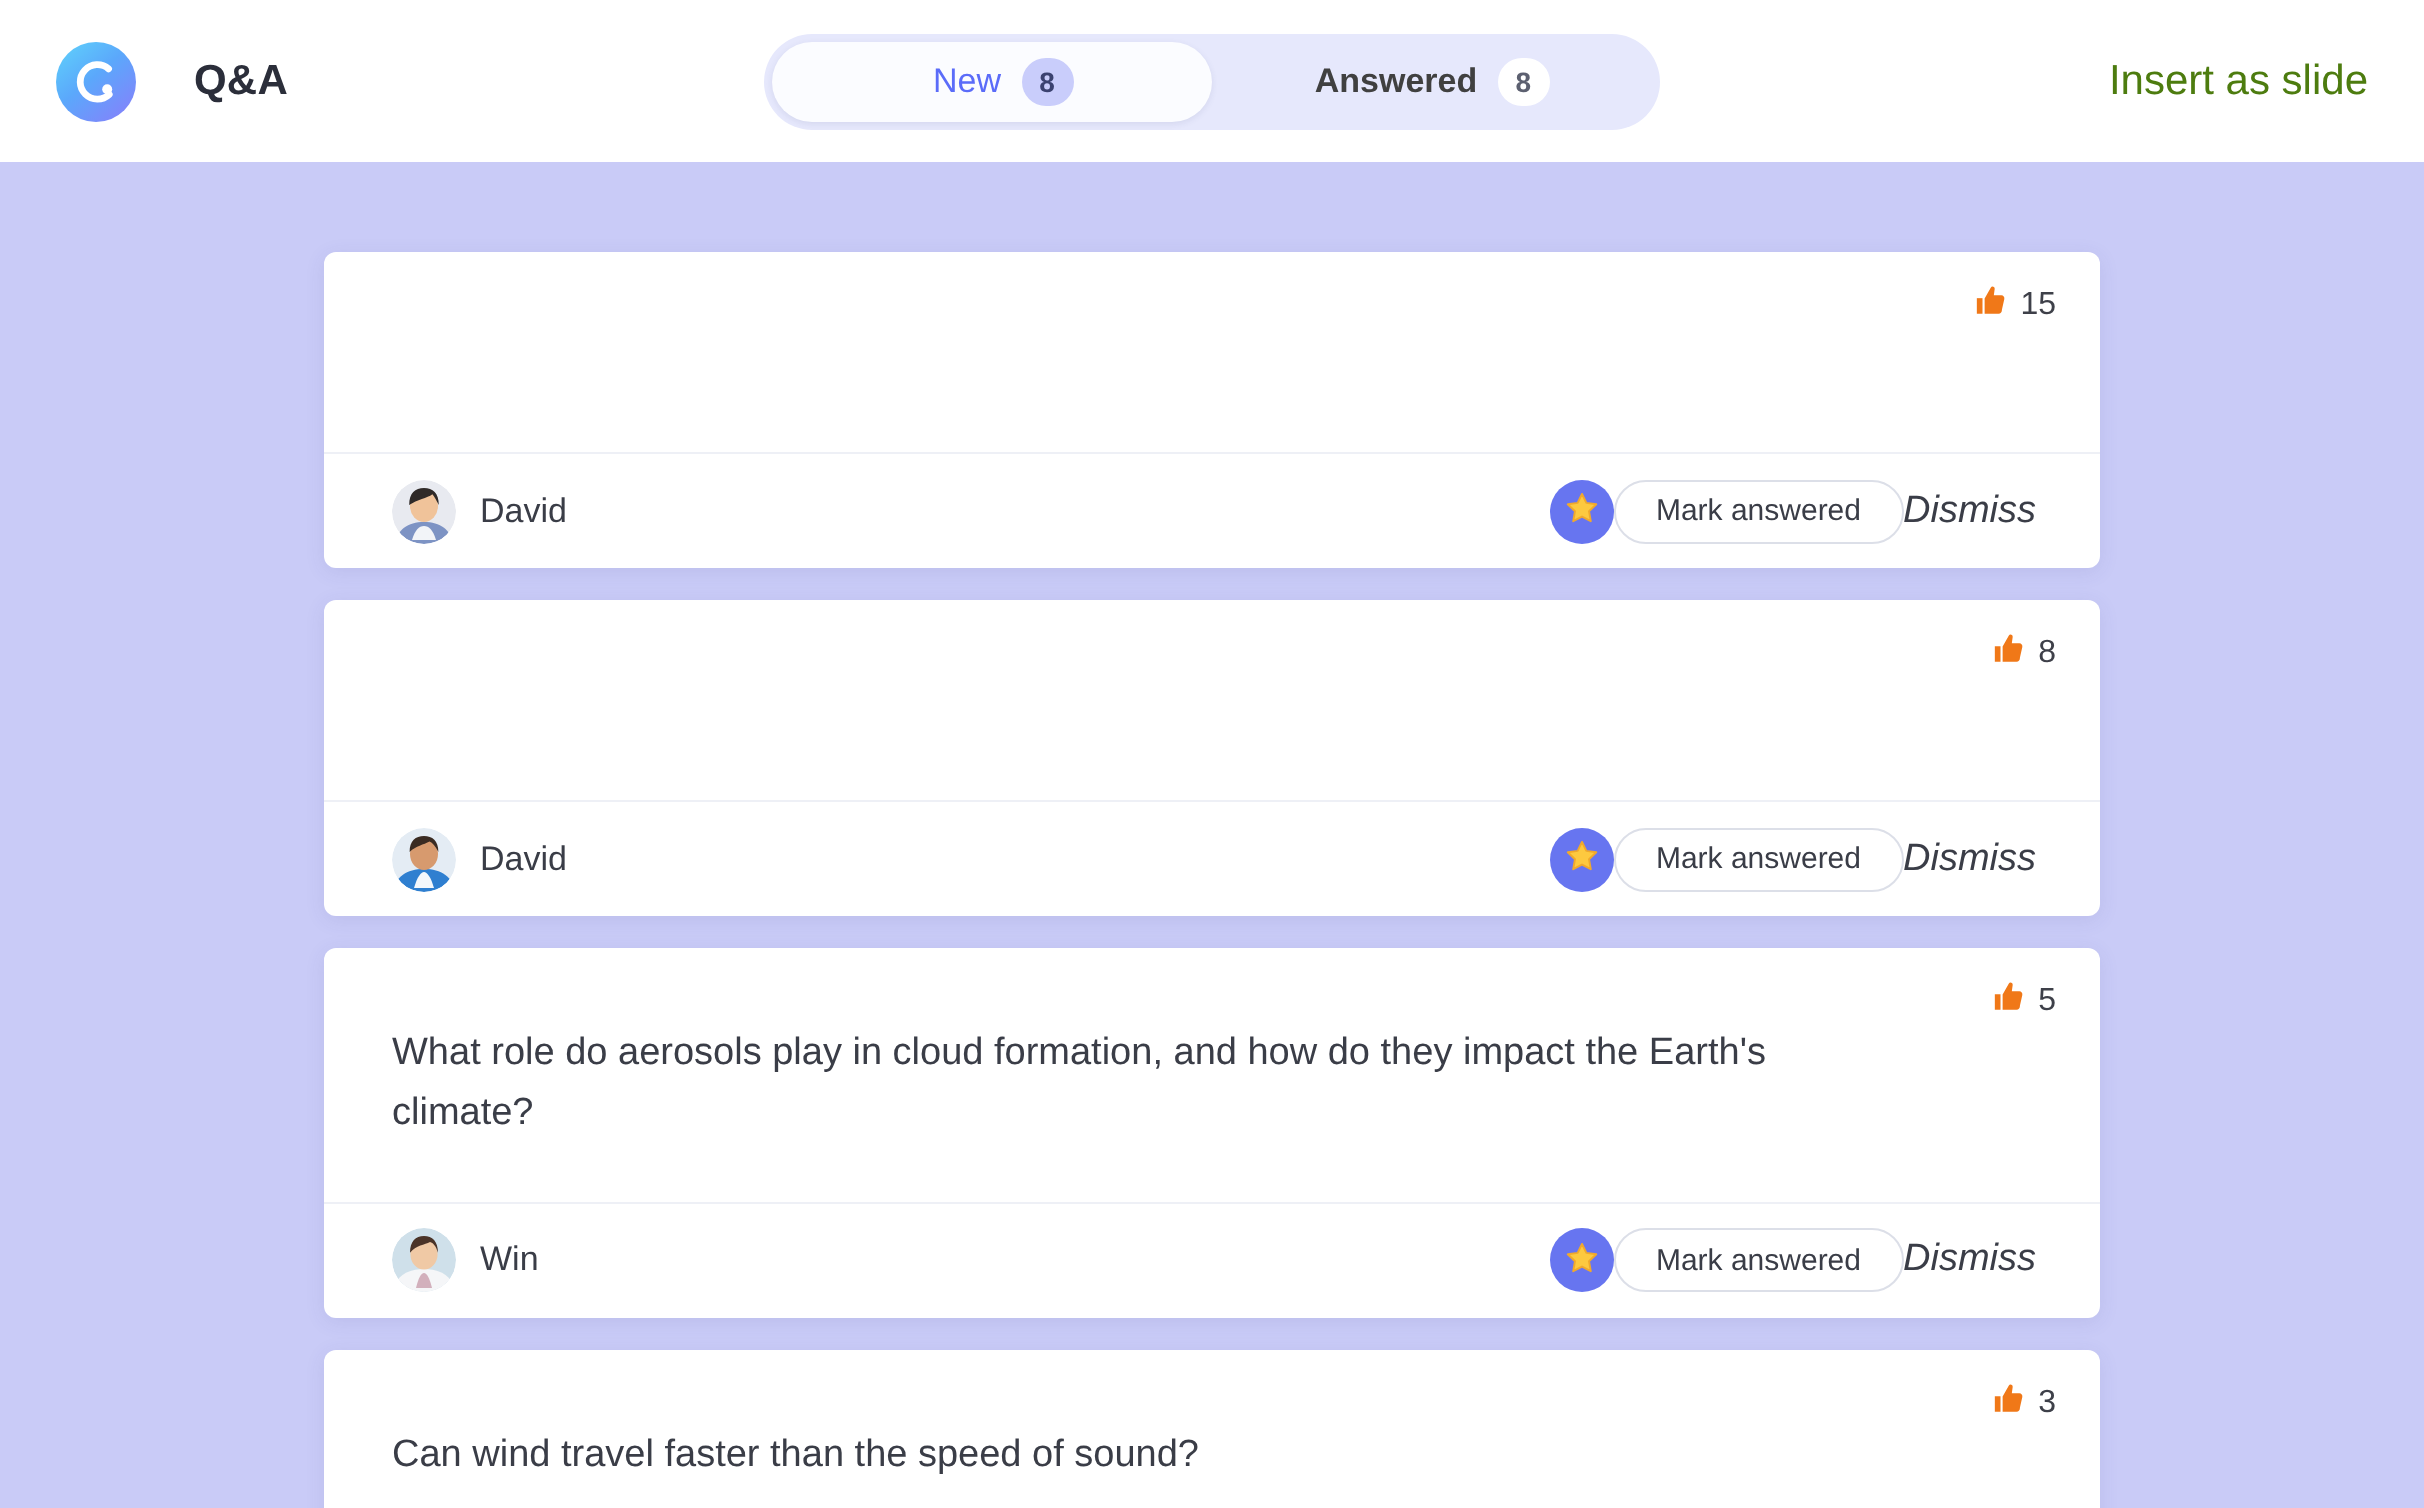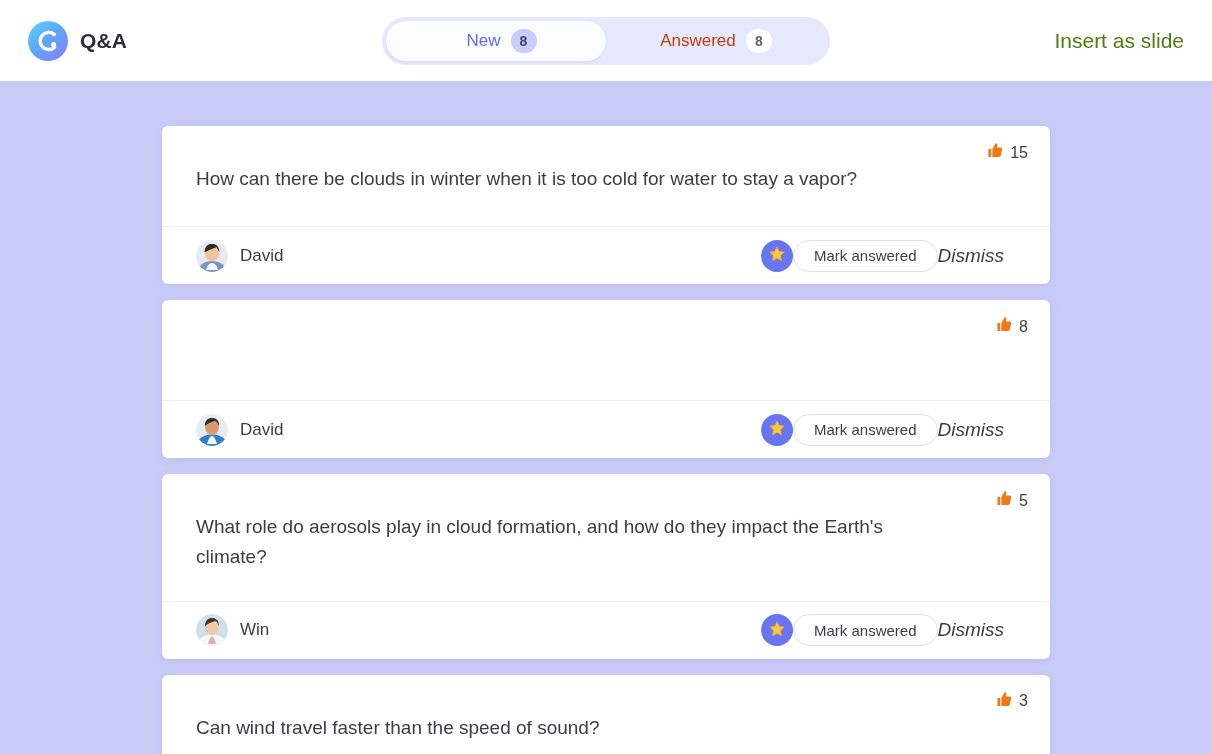--- a/index.html
+++ b/index.html
@@ -19,21 +19,21 @@
     position: relative;
     height: 81px;
     background: #ffffff;
     display: flex;
     align-items: center;
     padding: 0 28px;
   }
   .brand {
     display: flex;
     align-items: center;
-    gap: 12px;
+    gap: 29px;
     flex: 0 0 auto;
   }
   .logo-mark {
     width: 40px;
     height: 40px;
     border-radius: 50%;
     background: linear-gradient(140deg, #5fd4fb 0%, #5ba8fb 45%, #8a7cfb 100%);
     display: flex;
     align-items: center;
     justify-content: center;
@@ -75,22 +75,22 @@
     border: none;
     background: transparent;
     font-family: inherit;
   }
   .tab.active {
     background: #fbfcff;
     box-shadow: 0 1px 3px rgba(60,64,120,0.10);
   }
   .tab-label {
     font-size: 17px;
-    color: #c2410c;
-    font-weight: 400;
+    color: #404040;
+    font-weight: 700;
   }
   .tab.active .tab-label { color: #5b6cf9; font-weight: 500; margin-left: 11px; }
   .tab-count {
     min-width: 26px;
     height: 24px;
     padding: 0 7px;
     border-radius: 999px;
     background: #ffffff;
     color: #5c6070;
     font-size: 14px;
@@ -157,21 +157,21 @@
     line-height: 1.6;
     color: #3a3d47;
     max-width: 745px;
     padding-top: 12px;
     font-weight: 400;
   }
 
   .card-footer {
     border-top: 1px solid #eef0f6;
     height: 58px;
-    padding: 0 36px 0 34px;
+    padding: 0 22px 0 34px;
     display: flex;
     align-items: center;
   }
   .author {
     display: flex;
     align-items: center;
     gap: 12px;
   }
   .avatar {
     width: 32px;
@@ -264,21 +264,20 @@
       <div class="card-body">
         <div class="votes">
           <span class="thumb-icon">
             <svg width="17" height="17" viewBox="0 0 24 24" fill="#f07818">
               <path d="M2 10h4v11H2z"></path>
               <path d="M7.5 10.2 11.8 2.6c.8-1.4 3 -.7 2.8 .9l-.6 4.4h5.3c1.4 0 2.4 1.3 2.1 2.6l-1.7 7.6A2.6 2.6 0 0 1 17.3 21H7.5z"></path>
             </svg>
           </span>
           <span class="vote-count">15</span>
         </div>
-        <p class="question-text">How can there be clouds in winter when it is too cold for water to stay a vapor?</p>
       </div>
       <div class="card-footer">
         <div class="author">
           <span class="avatar">
             <svg width="32" height="32" viewBox="0 0 32 32">
               <defs>
                   <clipPath id="av1">
                     <circle cx="16" cy="16" r="16"></circle>
                   </clipPath>
                 </defs>

